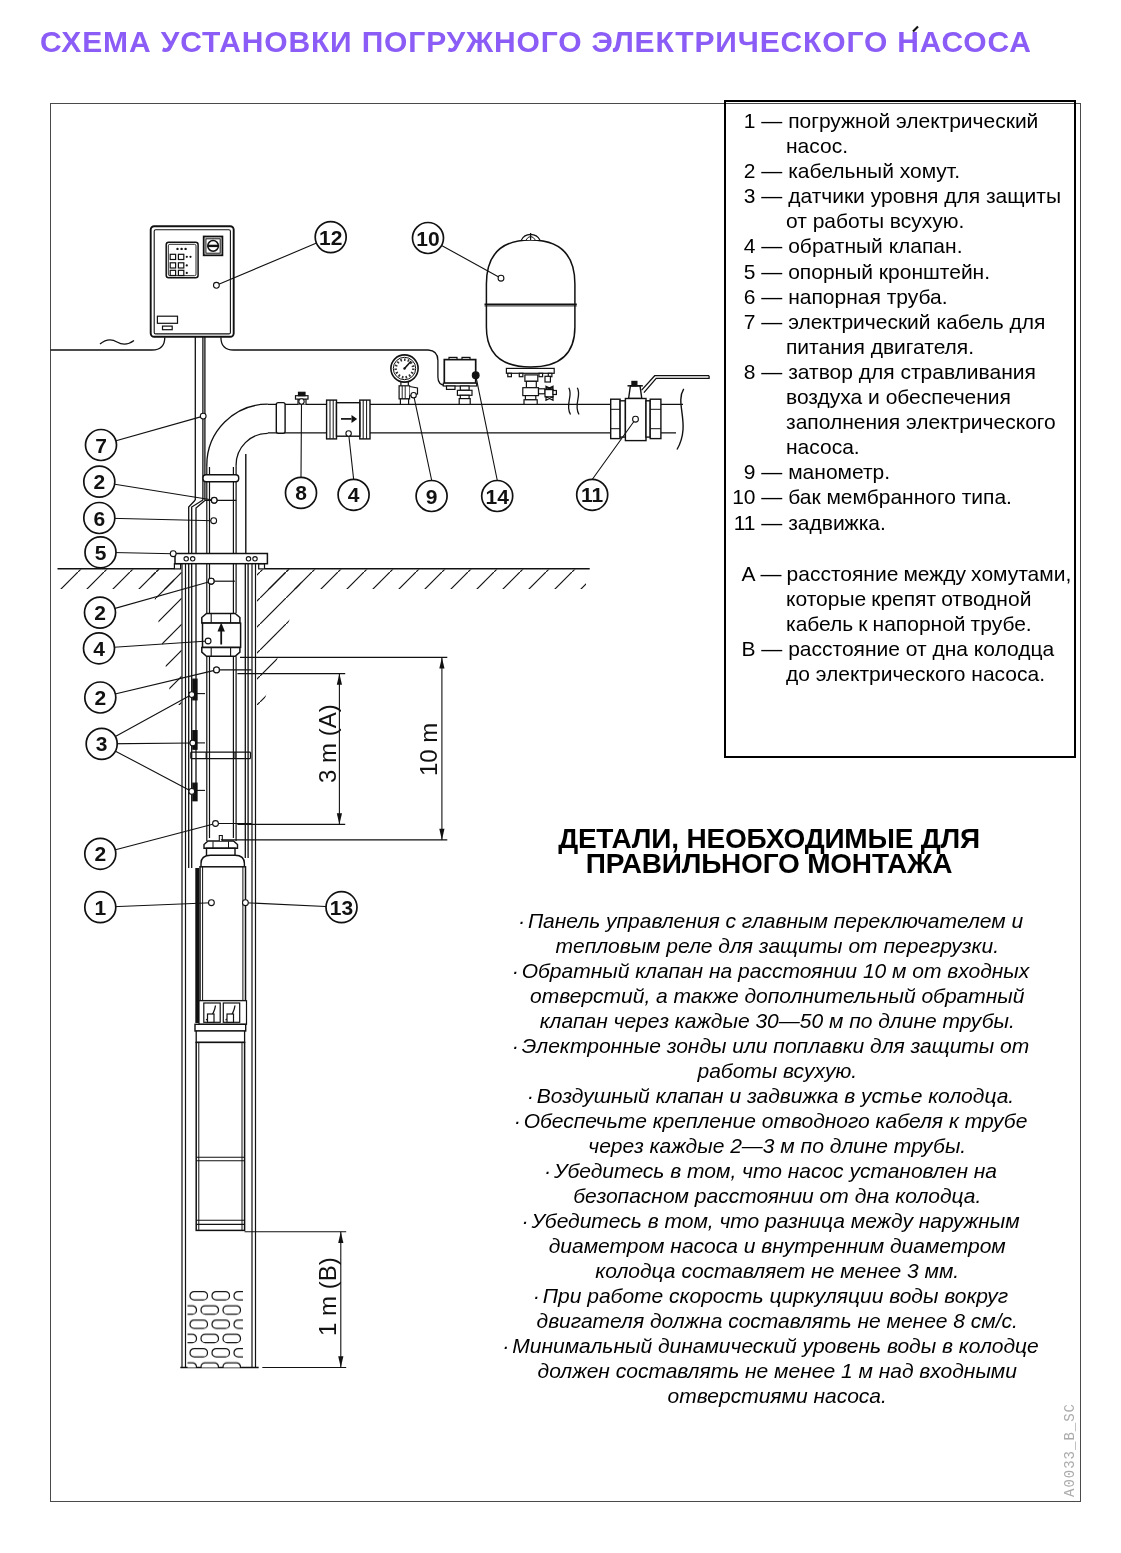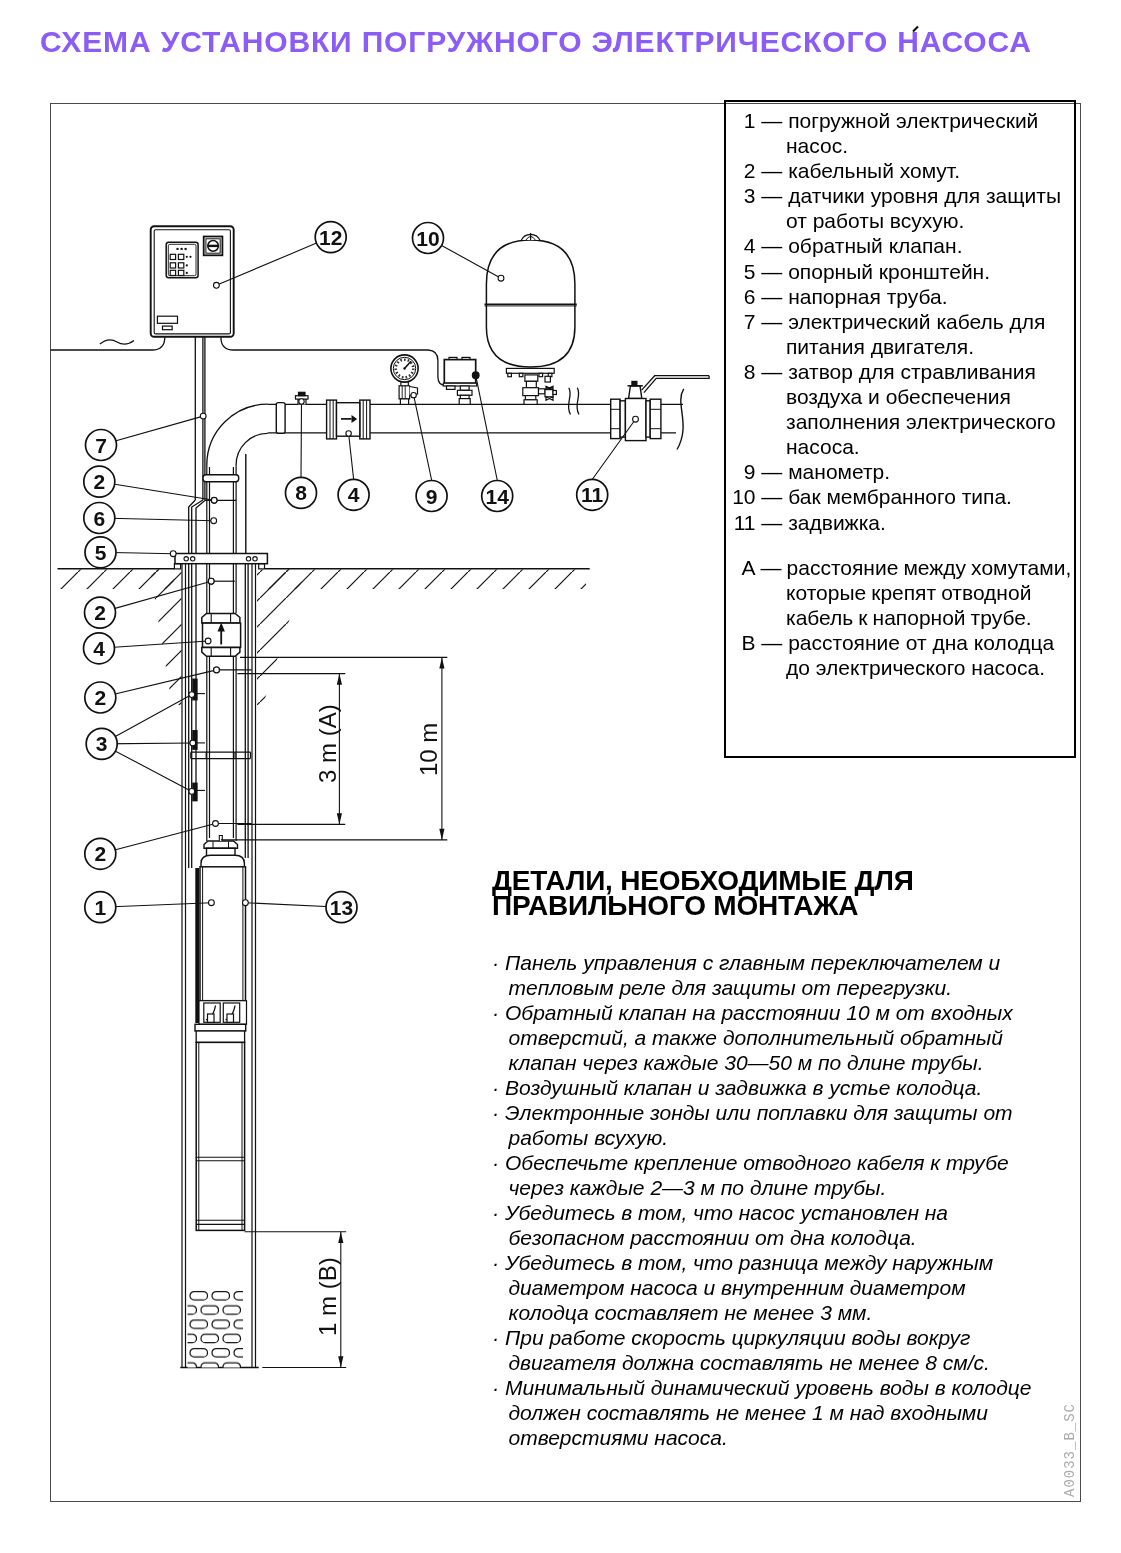--- a/index.html
+++ b/index.html
@@ -4,23 +4,23 @@
 <style>
 html,body{margin:0;padding:0;width:1121px;height:1553px;background:#fff;
   font-family:"Liberation Sans",sans-serif;color:#000;}
 .abs{position:absolute;}
 #title{left:40px;top:25px;font-size:30px;font-weight:bold;letter-spacing:0.85px;white-space:nowrap;color:#8b5cf6;}
 #frame{left:50px;top:103px;width:1029px;height:1397px;border:1px solid #4a4a4a;}
 #legend{left:724px;top:100px;width:352px;height:658px;border:2px solid #000;box-sizing:border-box;
   font-size:21px;line-height:25.1px;padding:6px 0 0 0;}
 #legend p{margin:0;padding-left:60px;text-indent:-60px;}
 #legend .n{display:inline-block;width:29.5px;text-align:right;text-indent:0;}
-#legend p.ab{margin-top:20px;}
+#legend p.ab{margin-top:26px;}
 #legend p.ab{word-spacing:-0.8px;}
-#details{left:492px;top:868px;width:554px;}
+#details{left:492px;top:826px;width:554px;text-align:center;}
 #dhead{font-size:28px;font-weight:bold;line-height:25.4px;letter-spacing:-0.2px;}
 #dlist{margin-top:31px;font-size:21px;line-height:25px;font-style:italic;}
 #dlist p{margin:0;padding-left:16.5px;text-indent:-16.5px;}
 #dlist .b{display:inline-block;width:13px;text-indent:0;}
 #code{left:1014px;top:1442px;width:112px;text-align:center;transform:rotate(-90deg);
   font-family:"Liberation Mono",monospace;font-size:14px;color:#aaa;letter-spacing:1px;}
 svg{position:absolute;left:0;top:0;}
 svg text{font-family:"Liberation Sans",sans-serif;}
 </style>
 </head>
@@ -44,22 +44,22 @@
 <p><span class="n">11</span> — задвижка.</p>
 <p class="ab"><span class="n">A</span> — расстояние между хомутами, которые крепят отводной кабель к напорной трубе.</p>
 <p><span class="n">B</span> — расстояние от дна колодца до электрического насоса.</p>
 </div>
 
 <div class="abs" id="details">
 <div id="dhead">ДЕТАЛИ, НЕОБХОДИМЫЕ ДЛЯ<br>ПРАВИЛЬНОГО МОНТАЖА</div>
 <div id="dlist">
 <p><span class="b">·</span>Панель управления с главным переключателем и тепловым реле для защиты от перегрузки.</p>
 <p><span class="b">·</span>Обратный клапан на расстоянии 10 м от входных отверстий, а также дополнительный обратный клапан через каждые 30—50 м по длине трубы.</p>
+<p><span class="b">·</span>Электронные зонды или поплавки для защиты от работы всухую.</p>
 <p><span class="b">·</span>Воздушный клапан и задвижка в устье колодца.</p>
-<p><span class="b">·</span>Электронные зонды или поплавки для защиты от работы всухую.</p>
 <p><span class="b">·</span>Обеспечьте крепление отводного кабеля к трубе через каждые 2—3 м по длине трубы.</p>
 <p><span class="b">·</span>Убедитесь в том, что насос установлен на безопасном расстоянии от дна колодца.</p>
 <p><span class="b">·</span>Убедитесь в том, что разница между наружным диаметром насоса и внутренним диаметром колодца составляет не менее 3 мм.</p>
 <p><span class="b">·</span>При работе скорость циркуляции воды вокруг двигателя должна составлять не менее 8 см/с.</p>
 <p><span class="b">·</span>Минимальный динамический уровень воды в колодце должен составлять не менее 1 м над входными отверстиями насоса.</p>
 </div>
 </div>
 
 <div class="abs" id="code">A0033_B_SC</div>
 <svg width="1121" height="1553" viewBox="0 0 1121 1553">

